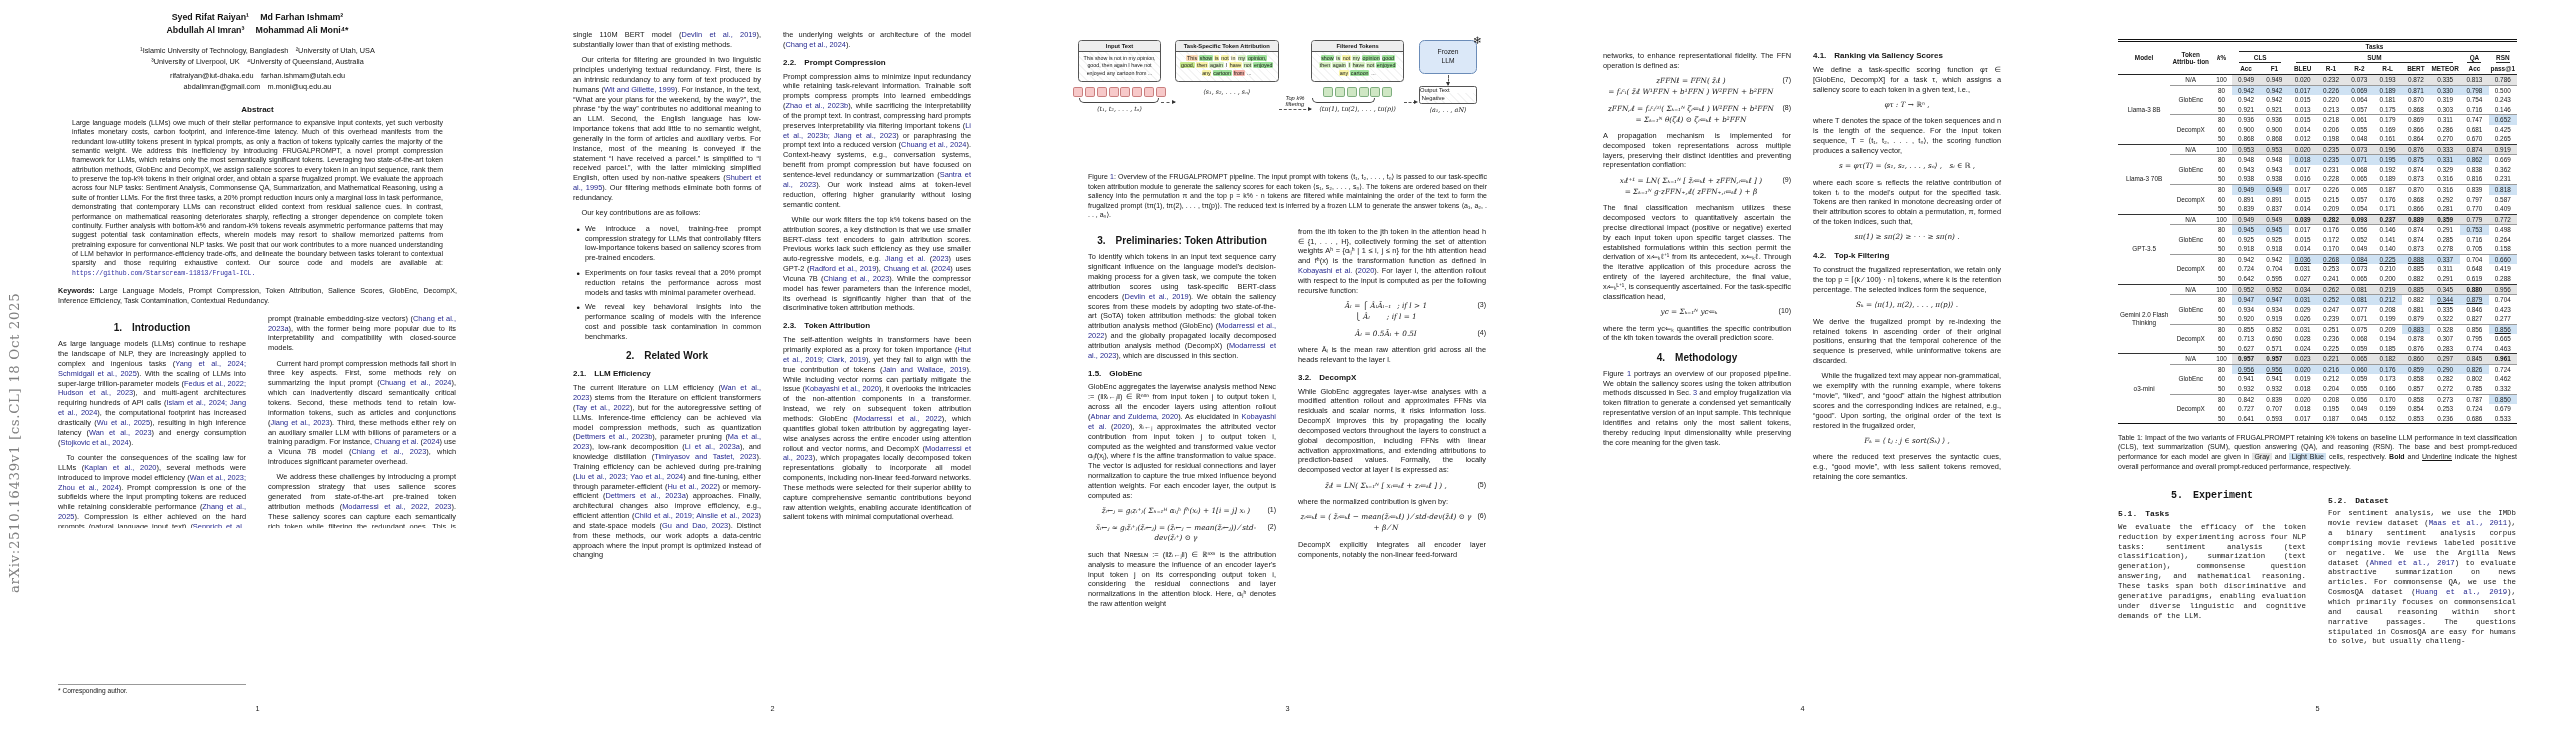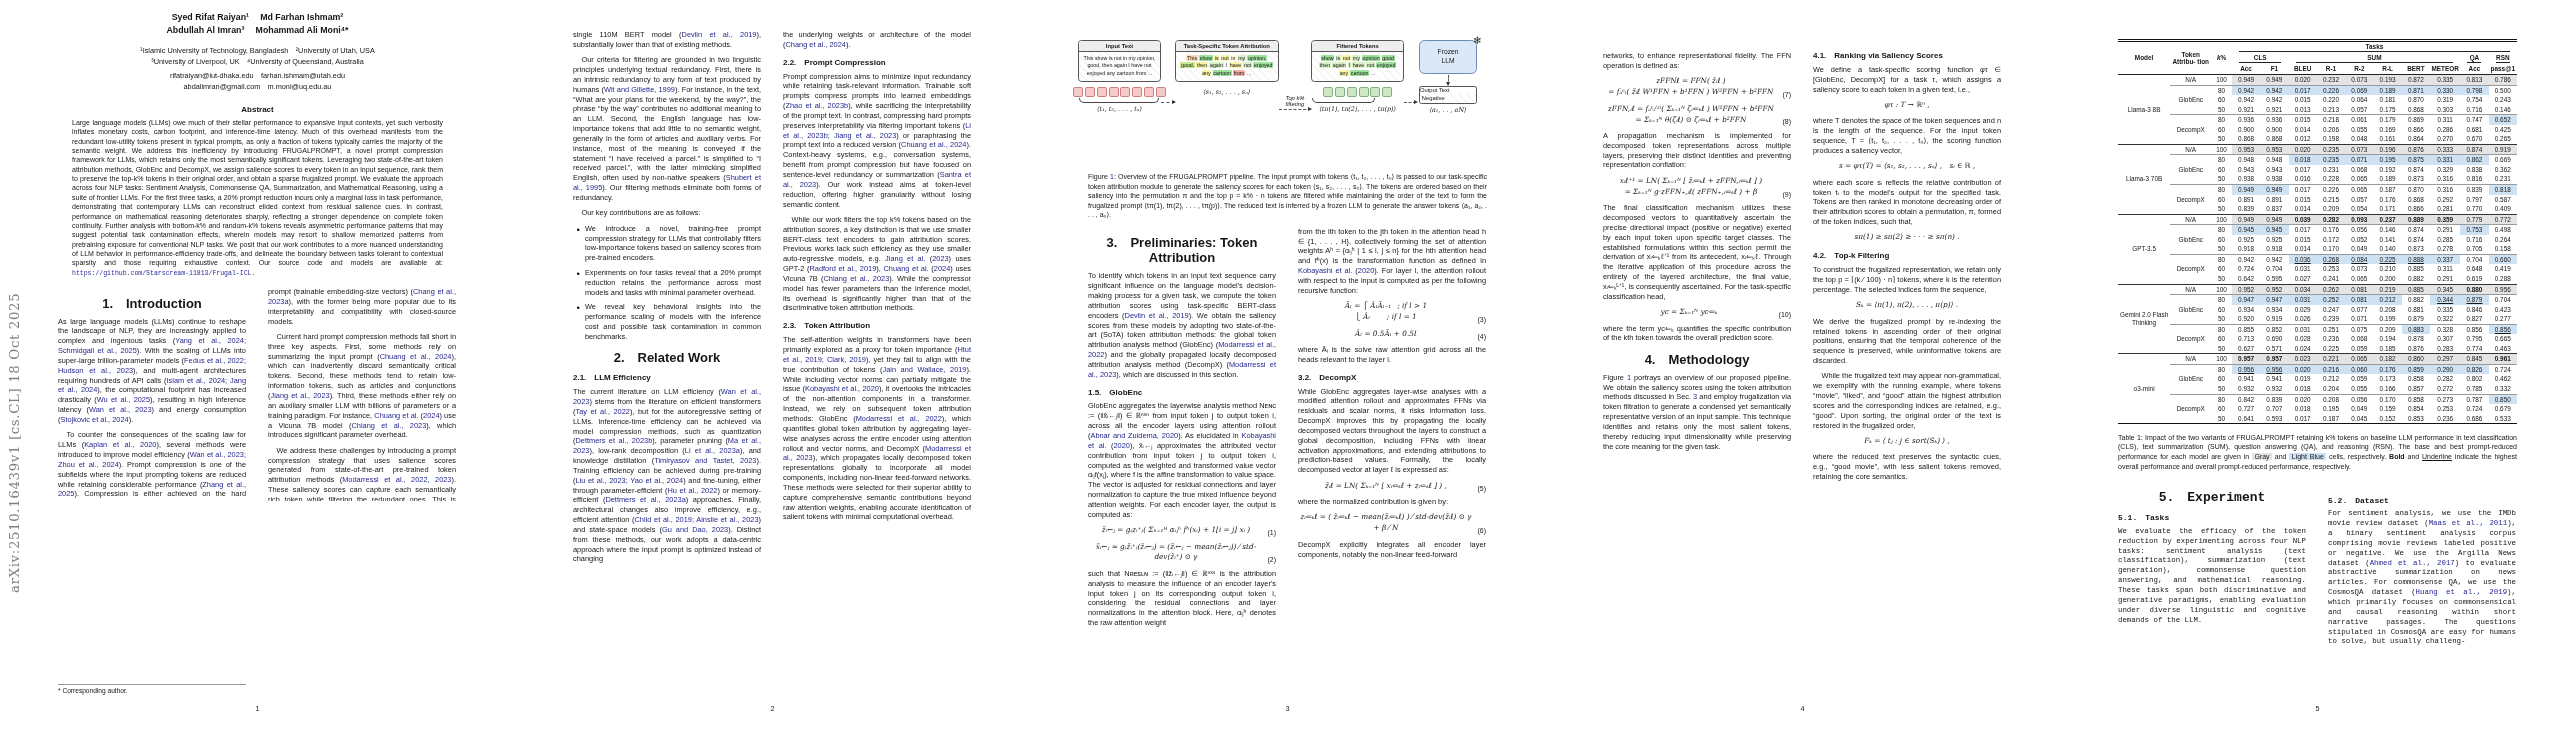--- a/index.html
+++ b/index.html
@@ -6,25 +6,25 @@
   body{width:2576px;height:729px;font-family:"Liberation Sans",sans-serif;color:#151515;}
   .paper{display:flex;width:2576px;height:729px;}
   .sheet{position:relative;width:515px;height:729px;overflow:hidden;background:#fff;}
   .pageno{position:absolute;bottom:16px;left:0;right:0;text-align:center;font-size:7.3px;color:#222;}
 
   
   .para{margin:0 0 5.5px 0;text-align:justify;font-size:7.4px;line-height:1.33;}
   .para.ind{text-indent:8.5px;}
   .cite{color:#23268e;}
   .url{color:#2a2a9e;font-family:"Liberation Mono",monospace;font-size:.93em;}
-  .sec-h{font-weight:bold;text-align:center;font-size:13px;margin:8.5px 0 6px;}
+  .sec-h{font-weight:bold;text-align:center;font-size:10px;margin:8.5px 0 6px;}
   .sub-h{font-weight:bold;text-align:left;font-size:8px;margin:8px 0 4.9px;}
   .cols{display:flex;gap:22px;padding:0 58px;overflow:hidden;}
   .colL,.colR{width:188px;flex:0 0 188px;}
-  .eqrow{display:flex;align-items:flex-end;gap:3.6px;margin:5.5px 0;}
+  .eqrow{display:flex;align-items:flex-start;gap:3.6px;margin:5.5px 0;}
   .eq{flex:1;text-align:center;font-family:"DejaVu Serif","DejaVu Sans",serif;font-style:italic;font-size:7.3px;line-height:1.5;white-space:pre-line;}
   .eqnum{font-size:7px;font-style:normal;}
   .bullet-item{display:flex;gap:4.9px;margin:0 0 4.9px 3.6px;}
   .bullet-item .bullet{flex:0 0 auto;}
   .bullet-item .btxt{text-align:justify;font-size:7.4px;line-height:1.33;}
 
   
   .arxiv{position:absolute;left:7.3px;top:182px;height:522px;writing-mode:vertical-rl;transform:rotate(180deg);
          font-family:"DejaVu Serif",serif;font-size:13.4px;color:#808080;letter-spacing:0.6px;text-align:center;}
   .title{margin:47px 73px 0;font-weight:bold;font-size:11.5px;text-align:center;line-height:1.32;}
@@ -105,20 +105,21 @@
     <div class="affils">
       <div>¹Islamic University of Technology, Bangladesh ²University of Utah, USA</div>
       <div>³University of Liverpool, UK ⁴University of Queensland, Australia</div>
     </div>
     <div class="emails">
       <div>rifatraiyan@iut-dhaka.edu farhan.ishmam@utah.edu</div>
       <div>abdalimran@gmail.com m.moni@uq.edu.au</div>
     </div>
     <div class="abs-h">Abstract</div>
     <div class="abstract">Large language models (LLMs) owe much of their stellar performance to expansive input contexts, yet such verbosity inflates monetary costs, carbon footprint, and inference-time latency. Much of this overhead manifests from the redundant low-utility tokens present in typical prompts, as only a fraction of tokens typically carries the majority of the semantic weight. We address this inefficiency by introducing FRUGALPROMPT, a novel prompt compression framework for LLMs, which retains only the most semantically significant tokens. Leveraging two state-of-the-art token attribution methods, GlobEnc and DecompX, we assign salience scores to every token in an input sequence, rank them to preserve the top-k% tokens in their original order, and obtain a sparse frugalized prompt. We evaluate the approach across four NLP tasks: Sentiment Analysis, Commonsense QA, Summarization, and Mathematical Reasoning, using a suite of frontier LLMs. For the first three tasks, a 20% prompt reduction incurs only a marginal loss in task performance, demonstrating that contemporary LLMs can reconstruct elided context from residual salience cues. In contrast, performance on mathematical reasoning deteriorates sharply, reflecting a stronger dependence on complete token continuity. Further analysis with bottom-k% and random-k% tokens reveals asymmetric performance patterns that may suggest potential task contamination effects, wherein models may resort to shallow memorized patterns from pretraining exposure for conventional NLP tasks. We posit that our work contributes to a more nuanced understanding of LLM behavior in performance-efficiency trade-offs, and delineate the boundary between tasks tolerant to contextual sparsity and those requiring exhaustive context. Our source code and models are available at: <span class="url">https://github.com/Starscream-11813/Frugal-ICL.</span></div>
+    <div class="keywords"><b>Keywords:</b><span> Large Language Models, Prompt Compression, Token Attribution, Salience Scores, GlobEnc, DecompX, Inference Efficiency, Task Contamination, Contextual Redundancy.</span></div>
     <div class="cols p1cols">
       <div class="colL">
         <div class="sec-h">1. Introduction</div>
         <div>
             <p class="para">As large language models (LLMs) continue to reshape the landscape of NLP, they are increasingly applied to complex and ingenious tasks (<span class="cite">Yang et al., 2024; Schmidgall et al., 2025</span>). With the scaling of LLMs into super-large trillion-parameter models (<span class="cite">Fedus et al., 2022; Hudson et al., 2023</span>), and multi-agent architectures requiring hundreds of API calls (<span class="cite">Islam et al., 2024; Jang et al., 2024</span>), the computational footprint has increased drastically (<span class="cite">Wu et al., 2025</span>), resulting in high inference latency (<span class="cite">Wan et al., 2023</span>) and energy consumption (<span class="cite">Stojkovic et al., 2024</span>).</p>
             <p class="para ind">To counter the consequences of the scaling law for LLMs (<span class="cite">Kaplan et al., 2020</span>), several methods were introduced to improve model efficiency (<span class="cite">Wan et al., 2023; Zhou et al., 2024</span>). Prompt compression is one of the subfields where the input prompting tokens are reduced while retaining considerable performance (<span class="cite">Zhang et al., 2025</span>). Compression is either achieved on the hard prompts (natural language input text) (<span class="cite">Sennrich et al., 2016</span>) or the soft</p>
           </div>
       </div>
       <div class="colR">
         <div>
@@ -281,21 +282,21 @@
         <div class="eqrow">
             <div class="eq">Āₗ = ⎧ ÂₗĀₗ₋₁  ; if  l &gt; 1
 ⎩ Âₗ    ; if  l = 1</div>
             <div class="eqnum">(3)</div>
           </div>
         <div class="eqrow">
             <div class="eq">Âₗ = 0.5Āₗ + 0.5I</div>
             <div class="eqnum">(4)</div>
           </div>
         <div>
-            <p class="para">where Āₗ is the solve raw attention grid across all the heads relevant to the layer l.</p>
+            <p class="para">where Āₗ is the mean raw attention grid across all the heads relevant to the layer l.</p>
           </div>
         <div class="sub-h">3.2. DecompX</div>
         <div>
             <p class="para">While GlobEnc aggregates layer-wise analyses with a modified attention rollout and approximates FFNs via residuals and scalar norms, it risks information loss. DecompX improves this by propagating the locally decomposed vectors throughout the layers to construct a global decomposition, including FFNs with linear activation approximations, and extending attributions to prediction-based values. Formally, the locally decomposed vector at layer ℓ is expressed as:</p>
           </div>
         <div class="eqrow">
             <div class="eq">z̃ᵢℓ = LN( Σₖ₌₁ᴺ [ xᵢ⇐ₖℓ + zᵢ⇐ₖℓ ] ) ,</div>
             <div class="eqnum">(5)</div>
           </div>
         <div>

